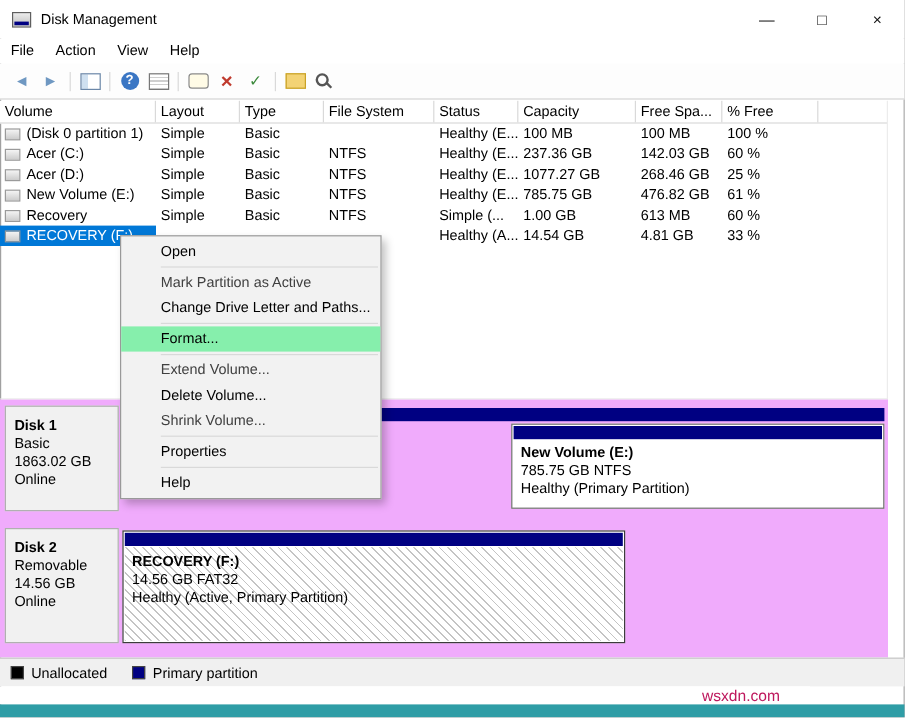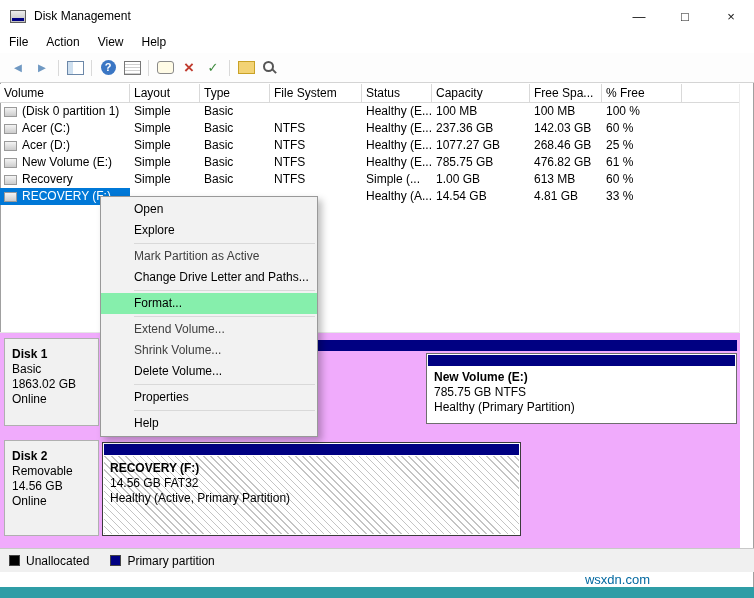--- a/index.html
+++ b/index.html
@@ -76,21 +76,21 @@
   }
   
   .legend { position:absolute; top:548px; left:0; width:754px; height:24px; background:#f0f0f0;
     border-top:1px solid #c8c8c8; display:flex; align-items:center; }
   .legend-item { display:flex; align-items:center; margin-left:9px;justify-content:flex-end; }
   .legend-item + .legend-item { margin-left:21px; }
   .swatch { width:11px; height:11px; border:1px solid #444; margin-right:6px; }
   .swatch.black { background:#000000; }
   .swatch.navy { background:#000082; }
   .wm-strip { position:absolute; top:572px; left:0; width:675px; height:15px; background:#fff;
-    text-align:right; padding-right:25px; color:#0369a1; font-size:13px; line-height:15px; }
+    text-align:right; padding-right:25px; color:#be185d; font-size:13px; line-height:15px; }
   .teal-strip { position:absolute; top:587px; left:0; width:754px; height:11px; background:#2f9da6; }
   
   .context-menu { position:absolute; left:100px; top:196px; width:218px; z-index:20;
     background:#f2f2f2; border:1px solid #999; box-shadow:4px 4px 7px rgba(0,0,0,0.25); padding:2px 0; }
   .cm-item { height:21px; line-height:21px; padding-left:33px; padding-right:10px; white-space:nowrap; }
   .cm-item.disabled { color:#404040; }
   .cm-item.highlight { background:#86efac; }
   .cm-sep { height:1px; background:#d9d9d9; margin:2px 2px 2px 33px; }
 </style>
 </head>
@@ -288,29 +288,28 @@
     </div>
   </div>
 
   <div class="wm-strip">
     <span>wsxdn.com</span>
   </div>
   <div class="teal-strip"></div>
 
   <div class="context-menu">
     <div class="cm-item">Open</div>
-    <div class="cm-item">Explore</div>
     <div class="cm-sep"></div>
     <div class="cm-item disabled">Mark Partition as Active</div>
     <div class="cm-item">Change Drive Letter and Paths...</div>
     <div class="cm-sep"></div>
     <div class="cm-item highlight">Format...</div>
     <div class="cm-sep"></div>
     <div class="cm-item disabled">Extend Volume...</div>
+    <div class="cm-item">Delete Volume...</div>
     <div class="cm-item disabled">Shrink Volume...</div>
-    <div class="cm-item">Delete Volume...</div>
     <div class="cm-sep"></div>
     <div class="cm-item">Properties</div>
     <div class="cm-sep"></div>
     <div class="cm-item">Help</div>
   </div>
 
 </div>
 
 </body></html>

